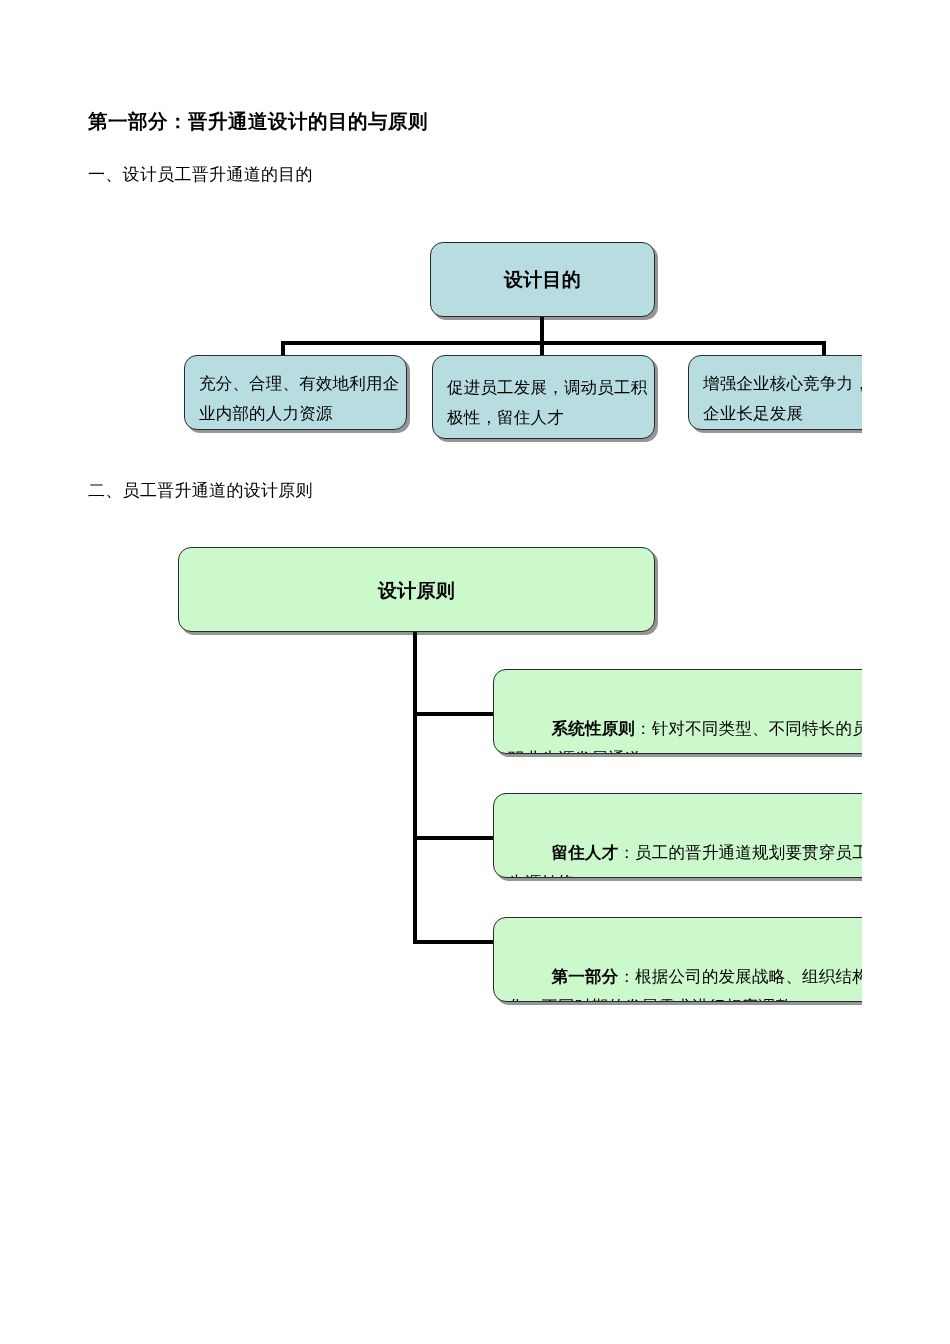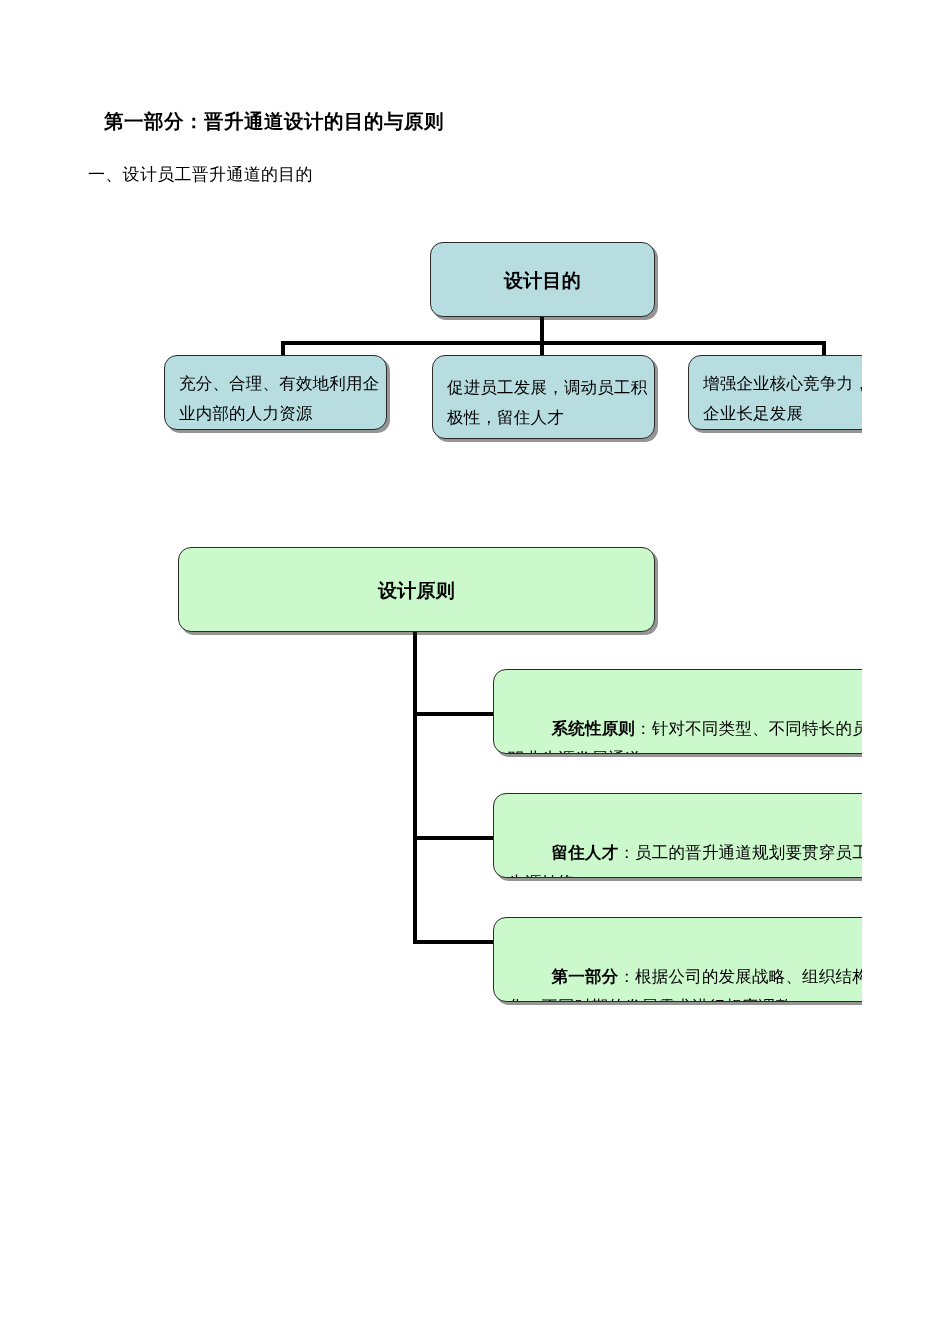--- a/index.html
+++ b/index.html
@@ -21,21 +21,20 @@
 
   
   .heading-main {
     position: absolute;
     left: 88px;
     top: 108px;
     font-size: 19.5px;
     font-weight: bold;
     letter-spacing: 0.5px;
     white-space: nowrap;
-    margin-left: 16px;
   }
   .heading-sub {
     position: absolute;
     left: 88px;
     font-size: 17px;
     font-weight: normal;
     letter-spacing: 0.3px;
     white-space: nowrap;
   }
   #sub-1 { top: 163px; }
@@ -44,20 +43,21 @@
   
   .diagram {
     position: absolute;
     left: 0;
     width: 862px;   
     overflow: hidden;
   }
   #diagram-purpose {
     top: 230px;
     height: 215px;
+    font-family: Liberation Serif, serif;
   }
   #diagram-principle {
     top: 540px;
     height: 480px;
   }
 
   
   .line {
     position: absolute;
     background: #000000;
@@ -112,34 +112,35 @@
 </style>
 </head>
 <body>
 
 <div id="page">
 
   <div class="heading-main">第一部分：晋升通道设计的目的与原则</div>
 
   <div class="heading-sub" id="sub-1">一、设计员工晋升通道的目的</div>
 
+  <div class="heading-sub" id="sub-2">二、员工晋升通道的设计原则</div>
 
   <div class="diagram" id="diagram-purpose">
 
     <div class="line line-v" style="left:540px; top:87px; height:26px;"></div>
     <div class="line line-h" style="left:281px; top:111px; width:545px;"></div>
     <div class="line line-v" style="left:281px; top:111px; height:16px;"></div>
     <div class="line line-v" style="left:540px; top:111px; height:16px;"></div>
     <div class="line line-v" style="left:822px; top:111px; height:16px;"></div>
 
     <div class="node blue center-title" style="left:430px; top:12px; width:225px; height:75px;">
       <span class="node-text">设计目的</span>
     </div>
 
-    <div class="node blue leaf-blue" style="left:164px; top:125px; width:223px; height:75px;">
+    <div class="node blue leaf-blue" style="left:184px; top:125px; width:223px; height:75px;">
       <span class="node-text">充分、合理、有效地利用企业内部的人力资源</span>
     </div>
 
     <div class="node blue leaf-blue" style="left:432px; top:125px; width:223px; height:84px;">
       <span class="node-text">促进员工发展，调动员工积极性，留住人才</span>
     </div>
 
     <div class="node blue leaf-blue" style="left:688px; top:125px; width:223px; height:75px;">
       <span class="node-text">增强企业核心竞争力，促进企业长足发展</span>
     </div>

